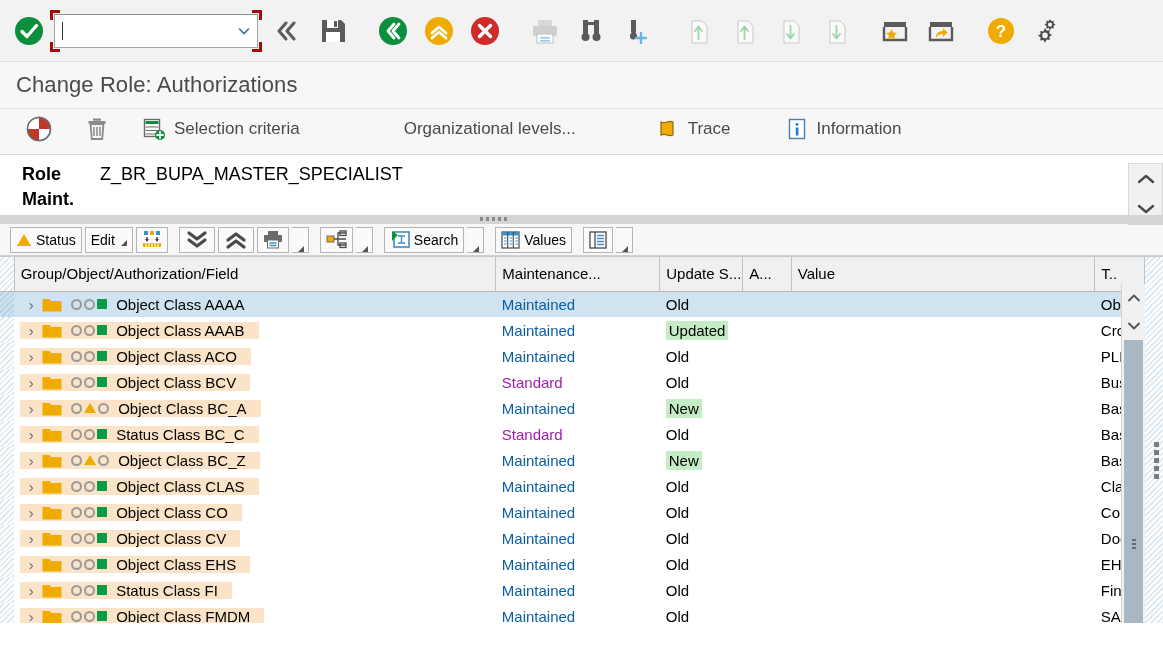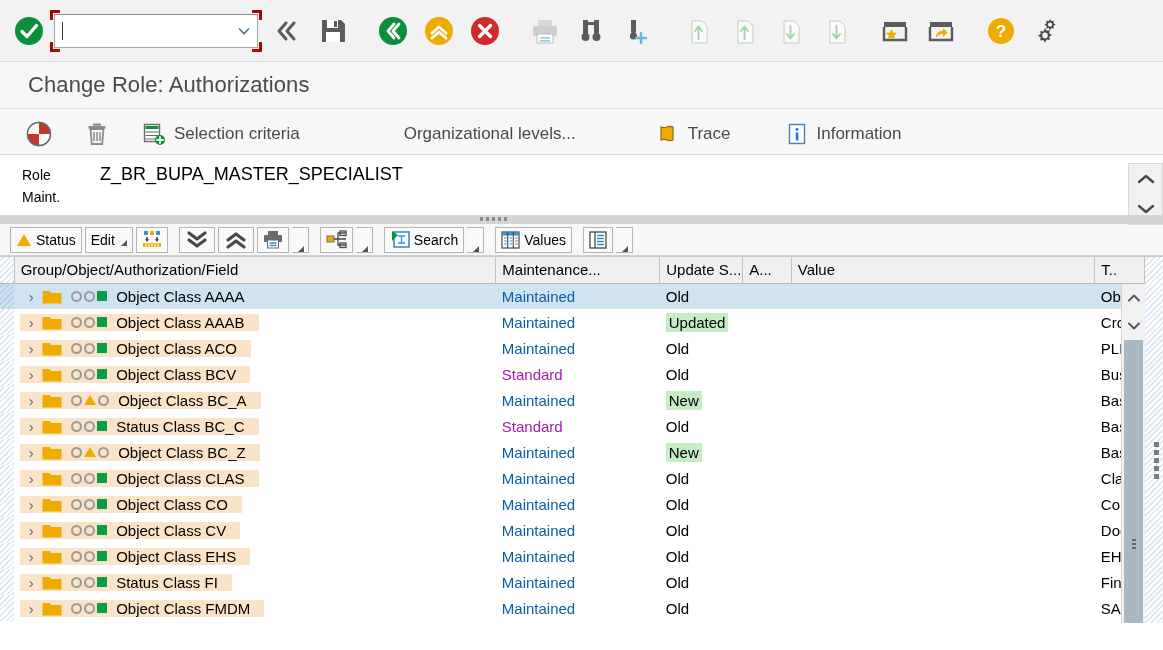--- a/index.html
+++ b/index.html
@@ -65,33 +65,33 @@
   .br.tr { right: -4px; top: -4px;    border-right: 3px solid #a50b0b; border-top: 3px solid #a50b0b; }
   .br.bl { left: -4px;  bottom: -4px; border-left: 3px solid #a50b0b; border-bottom: 3px solid #a50b0b; }
   .br.brr{ right: -4px; bottom: -4px; border-right: 3px solid #a50b0b; border-bottom: 3px solid #a50b0b; }
 
   
   .title-bar {
     height: 47px;
     background: #f7f7f7;
     border-bottom: 1px solid #e0e0e0;
     display: flex; align-items: center;
-    padding-left: 28px;
+    padding-left: 16px;
   }
   .title-bar .t {
     font-size: 22px; color: #4a4a4a; font-weight: 400;
     letter-spacing: .1px;
   }
 
   
   .app-bar {
     height: 46px;
     background: #f7f7f7;
     border-bottom: 1px solid #d8d8d8;
-    display: flex; align-items: flex-end;
+    display: flex; align-items: flex-start;
     padding-left: 16px;
     gap: 12px;
     overflow: hidden;
   }
   .ab-btn {
     display: flex; align-items: center; gap: 8px;
     height: 40px; padding: 0 10px;
     cursor: pointer; white-space: nowrap;
   }
   .ab-btn .lbl { font-size: 17px; color: #4a4a4a; }
@@ -100,21 +100,21 @@
   
   .role-panel {
     position: relative;
     height: 60px;
     background: #ffffff;
     padding: 9px 0 0 22px;
     border-bottom: 0;
   }
   .role-row { display: flex; align-items: baseline; height: 25px; }
   .role-lbl {
-    font-size: 14px; font-weight: normal; color: #000;
+    font-size: 18px; font-weight: bold; color: #000;
     width: 78px; flex: 0 0 auto;
   }
   .role-val { font-size: 18px; color: #000; }
 
   
   .outer-scroll {
     position: absolute; right: 0; top: 8px;
     width: 35px; height: 62px;
     background: #f1f1f1;
     border: 1px solid #d7d7d7;
@@ -185,21 +185,21 @@
   }
   table.grid th {
     background: #f0f0f0;
     border-right: 1px solid #c2c2c2;
     border-bottom: 1px solid #b9b9b9;
     font-weight: normal;
     font-size: 15px;
     color: #000;
     text-align: left;
     padding: 3px 6px 4px 6px;
-    height: 26px;
+    height: 34px;
     white-space: nowrap;
     overflow: hidden;
   }
   table.grid th.hatch {
     background: repeating-linear-gradient(
       135deg, #ffffff 0 2px, #dfeaf3 2px 4px);
     width: 14px; padding: 0; border-right: 1px solid #c2c2c2;
   }
   table.grid td {
     height: 26px;

